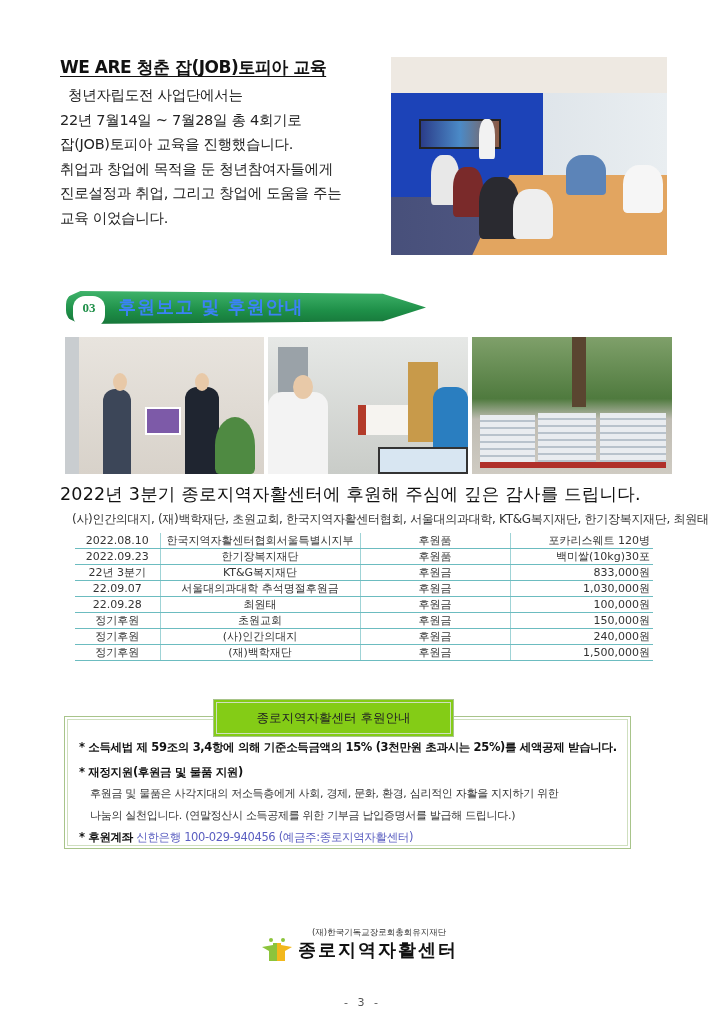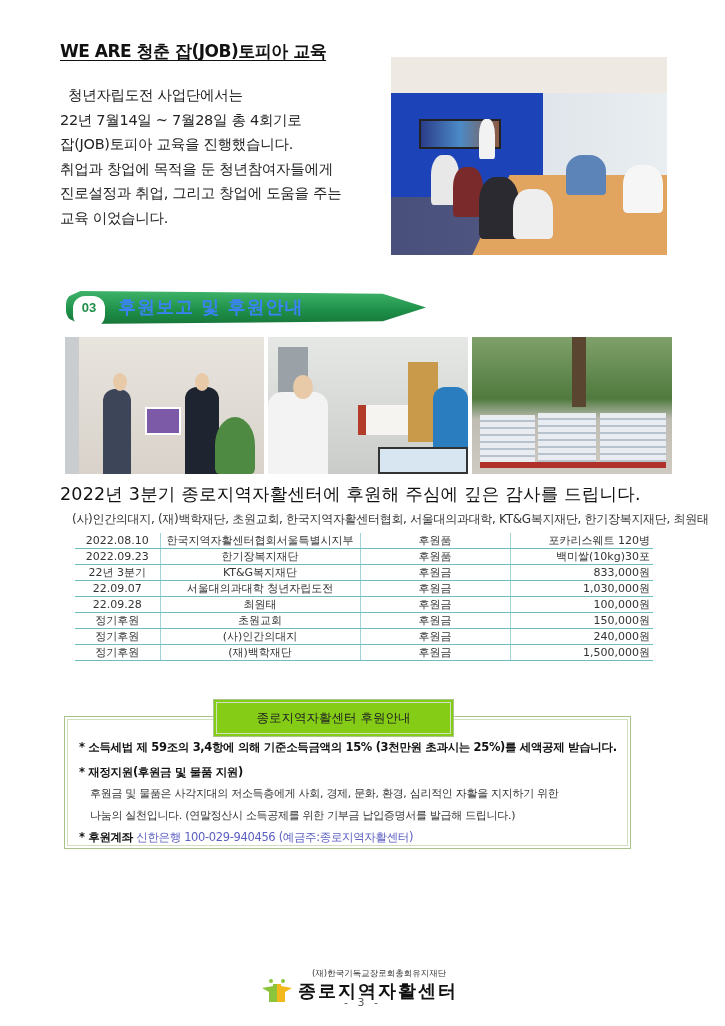--- a/index.html
+++ b/index.html
@@ -1,38 +1,38 @@
 <!DOCTYPE html>
 <html><head>
 <meta charset="utf-8">
 <style>
   * { box-sizing: border-box; margin: 0; padding: 0; }
   html, body { width: 725px; height: 1026px; background: #fff; overflow: hidden; }
   body { font-family: "DejaVu Sans", sans-serif; color: #111; position: relative; }
 
   
-  .s1-title { position: absolute; left: 60px; top: 40px; font-size: 17px; font-weight: bold; text-decoration: underline; text-underline-offset: 3px; letter-spacing: -0.5px; }
+  .s1-title { position: absolute; left: 60px; top: 56px; font-size: 17px; font-weight: bold; text-decoration: underline; text-underline-offset: 3px; letter-spacing: -0.5px; }
   .s1-body { position: absolute; left: 60px; top: 83px; width: 330px; font-size: 14.5px; line-height: 24.5px; letter-spacing: -0.3px; color: #222; }
   .s1-body p { white-space: nowrap; }
   .s1-body p.indent { padding-left: 8px; }
   .photo { position: absolute; overflow: hidden; }
   .photo-edu { left: 391px; top: 57px; width: 276px; height: 198px;
     background:
       linear-gradient(180deg, #eee9e2 0%, #eee9e2 18%, transparent 18%),
       linear-gradient(90deg, #1c43b8 0%, #1c43b8 55%, #dfe5ea 55%, #e9eef1 100%);
   }
   .photo-edu .screen { position: absolute; left: 28px; top: 62px; width: 82px; height: 30px; background: linear-gradient(90deg,#2b3d8a,#4b8ac7,#8c5a44); border: 2px solid #222; }
   .photo-edu .table { position: absolute; left: 100px; top: 118px; width: 200px; height: 80px; background: #e2a560; transform: skewX(-25deg); }
   .photo-edu .floor { position: absolute; left: 0; top: 140px; width: 276px; height: 58px; background: linear-gradient(90deg,#6b5a48,#8c7865); opacity: .55; }
   .photo-edu .person { position: absolute; border-radius: 40% 40% 10% 10%; }
 
   
   .banner { position: absolute; left: 66px; top: 291px; width: 360px; height: 33px; }
   .banner .arrow { position: absolute; inset: 0; background: linear-gradient(180deg,#3fb36a 0%,#1e8f48 60%,#17773a 100%); clip-path: polygon(0 20%, 4% 0, 88% 8%, 100% 50%, 88% 92%, 4% 100%, 0 80%); border-radius: 14px; }
-  .banner .num { position: absolute; left: 7px; top: 5px; width: 32px; height: 31px; border-radius: 12px; background: #fff; color: #1e8f48; font-weight: bold; font-size: 13px; text-align: center; line-height: 23px; font-family: Liberation Sans, sans-serif; }
+  .banner .num { position: absolute; left: 7px; top: 5px; width: 32px; height: 31px; border-radius: 12px; background: #fff; color: #1e8f48; font-weight: bold; font-size: 13px; text-align: center; line-height: 23px; font-family: Liberation Serif, serif; }
   .banner .label { position: absolute; left: 52px; top: 4px; color: #3b82f6; font-weight: bold; font-size: 18px; letter-spacing: 1px; }
 
   
   .photo-a { left: 65px; top: 337px; width: 199px; height: 137px; background: linear-gradient(180deg,#e8e4de,#d8d2ca); }
   .photo-b { left: 268px; top: 337px; width: 200px; height: 137px; background: linear-gradient(180deg,#e6e8e6,#c9ccc8); }
   .photo-c { left: 472px; top: 337px; width: 200px; height: 137px; background: linear-gradient(180deg,#7fa06a 0%,#4f7a3e 45%,#bfbcb3 60%,#cfcbc2 100%); }
   .shape { position: absolute; }
 
   
   .thanks { position: absolute; left: 60px; top: 482px; font-size: 17.5px; letter-spacing: 0.2px; color: #111; }
@@ -49,21 +49,21 @@
 
   
   .infobox { position: absolute; left: 64px; top: 716px; width: 567px; height: 133px; border: 1.5px solid #a8c48a; outline: 1px solid #cfdfbf; outline-offset: -4px; }
   .infobox-title { position: absolute; left: 213px; top: 699px; width: 241px; height: 38px; background: #84cc16; border: 1.5px solid #a8c48a; outline: 1px solid #cfdfbf; outline-offset: -4px; text-align: center; line-height: 36px; font-size: 12.5px; color: #222; }
   .info-line { position: absolute; left: 79px; font-size: 11.5px; color: #111; white-space: nowrap; letter-spacing: -0.35px; }
   .info-line b { font-weight: bold; }
   .info-sub { position: absolute; left: 90px; font-size: 11px; color: #333; white-space: nowrap; letter-spacing: -0.3px; text-align: right; }
   .acct { color: #5a5ec0; }
 
   
-  .logo { position: absolute; left: 262px; top: 927px; width: 210px; height: 40px; margin-top: 41px; }
+  .logo { position: absolute; left: 262px; top: 927px; width: 210px; height: 40px; }
   .logo .mark { position: absolute; left: 0; top: 10px; width: 30px; height: 24px; }
   .logo .org { position: absolute; left: 50px; top: 0; font-size: 8.5px; color: #333; }
   .logo .name { position: absolute; left: 36px; top: 11px; font-size: 18px; font-weight: bold; letter-spacing: 2px; color: #111; }
   .page-num { position: absolute; left: 0; width: 725px; top: 996px; text-align: center; font-size: 11px; color: #555; letter-spacing: 3px; }
 </style>
 </head>
 <body>
 
 <div class="s1-title">WE ARE 청춘 잡(JOB)토피아 교육</div>
 <div class="s1-body">
@@ -143,21 +143,21 @@
     <td class="r">백미쌀(10kg)30포</td>
   </tr>
   <tr>
     <td class="c">22년 3분기</td>
     <td class="c">KT&amp;G복지재단</td>
     <td class="c">후원금</td>
     <td class="r">833,000원</td>
   </tr>
   <tr>
     <td class="c">22.09.07</td>
-    <td class="c">서울대의과대학 청년자립도전</td>
+    <td class="c">서울대의과대학 추석명절후원금</td>
     <td class="c">후원금</td>
     <td class="r">1,030,000원</td>
   </tr>
   <tr>
     <td class="c">22.09.28</td>
     <td class="c">최원태</td>
     <td class="c">후원금</td>
     <td class="r">100,000원</td>
   </tr>
   <tr>

